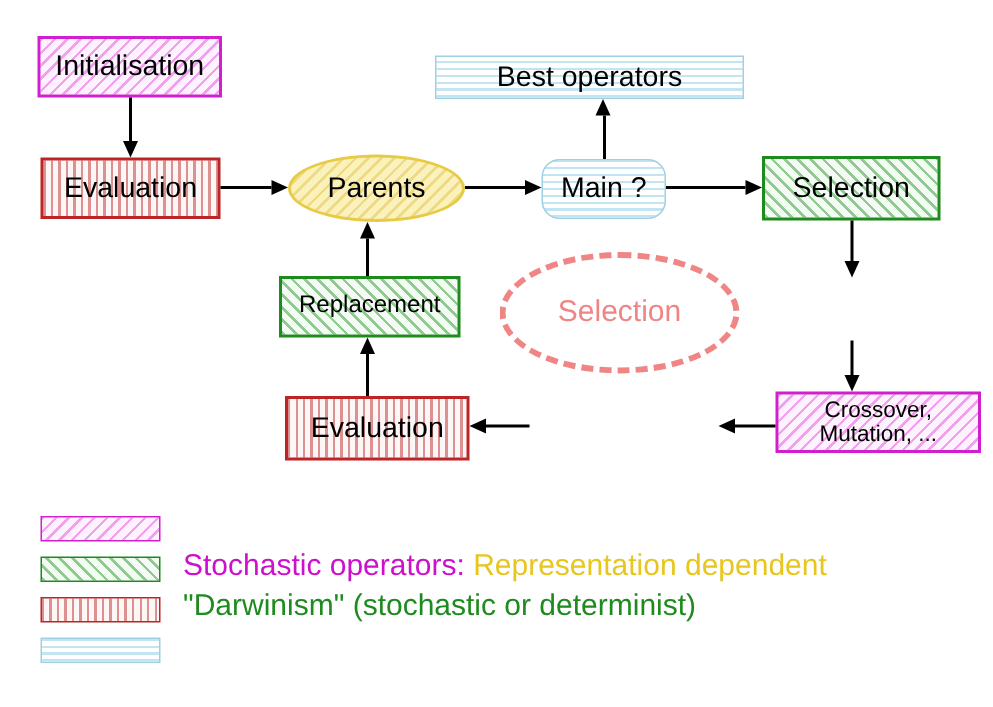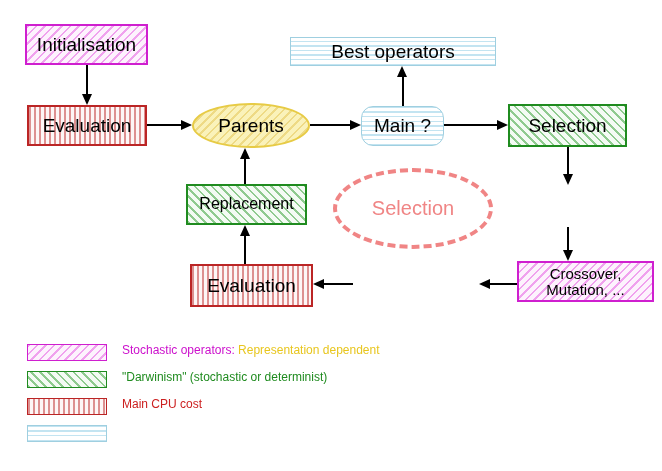--- a/index.html
+++ b/index.html
@@ -42,21 +42,21 @@
   .ah-up{border-left:5px solid transparent;border-right:5px solid transparent;border-bottom:11px solid #000;}
   .ah-down{border-left:5px solid transparent;border-right:5px solid transparent;border-top:11px solid #000;}
   
   .generation{
     position:absolute;border:4px dashed #f08585;border-radius:50%;
     display:flex;align-items:center;justify-content:center;
     color:#f08585;font-size:20px;box-sizing:border-box;
   }
   
   .swatch{position:absolute;width:80px;height:17px;box-sizing:border-box;}
-  .legend-text{position:absolute;left:122px;font-size:12px;white-space:nowrap;}
+  .legend-text{position:absolute;left:122px;font-size:20px;white-space:nowrap;margin-top:23px;}
   .lt-magenta{color:#cc10cc;}
   .lt-yellow{color:#e8c61e;}
   .lt-green{color:#1f8b1f;}
   .lt-red{color:#cc2020;}
   .lt-cyan{color:#9fd2e4;}
 </style>
 </head>
 <body>
 
 <div id="canvas">
@@ -140,17 +140,16 @@
   <div class="swatch hatch-magenta" style="left:27px;top:344px;border-width:1.5px;"></div>
   <div class="legend-text" style="top:343px;">
     <span class="lt-magenta">Stochastic operators:</span>
     <span class="lt-yellow">Representation dependent</span>
   </div>
 
   <div class="swatch hatch-green" style="left:27px;top:371px;border-width:1.5px;"></div>
   <div class="legend-text lt-green" style="top:370px;">"Darwinism" (stochastic or determinist)</div>
 
   <div class="swatch hatch-red" style="left:27px;top:398px;border-width:1.5px;"></div>
-  <div class="legend-text lt-red" style="top:397px;">Main CPU cost</div>
 
   <div class="swatch hatch-cyan" style="left:27px;top:425px;"></div>
 
 </div>
 
 </body></html>

